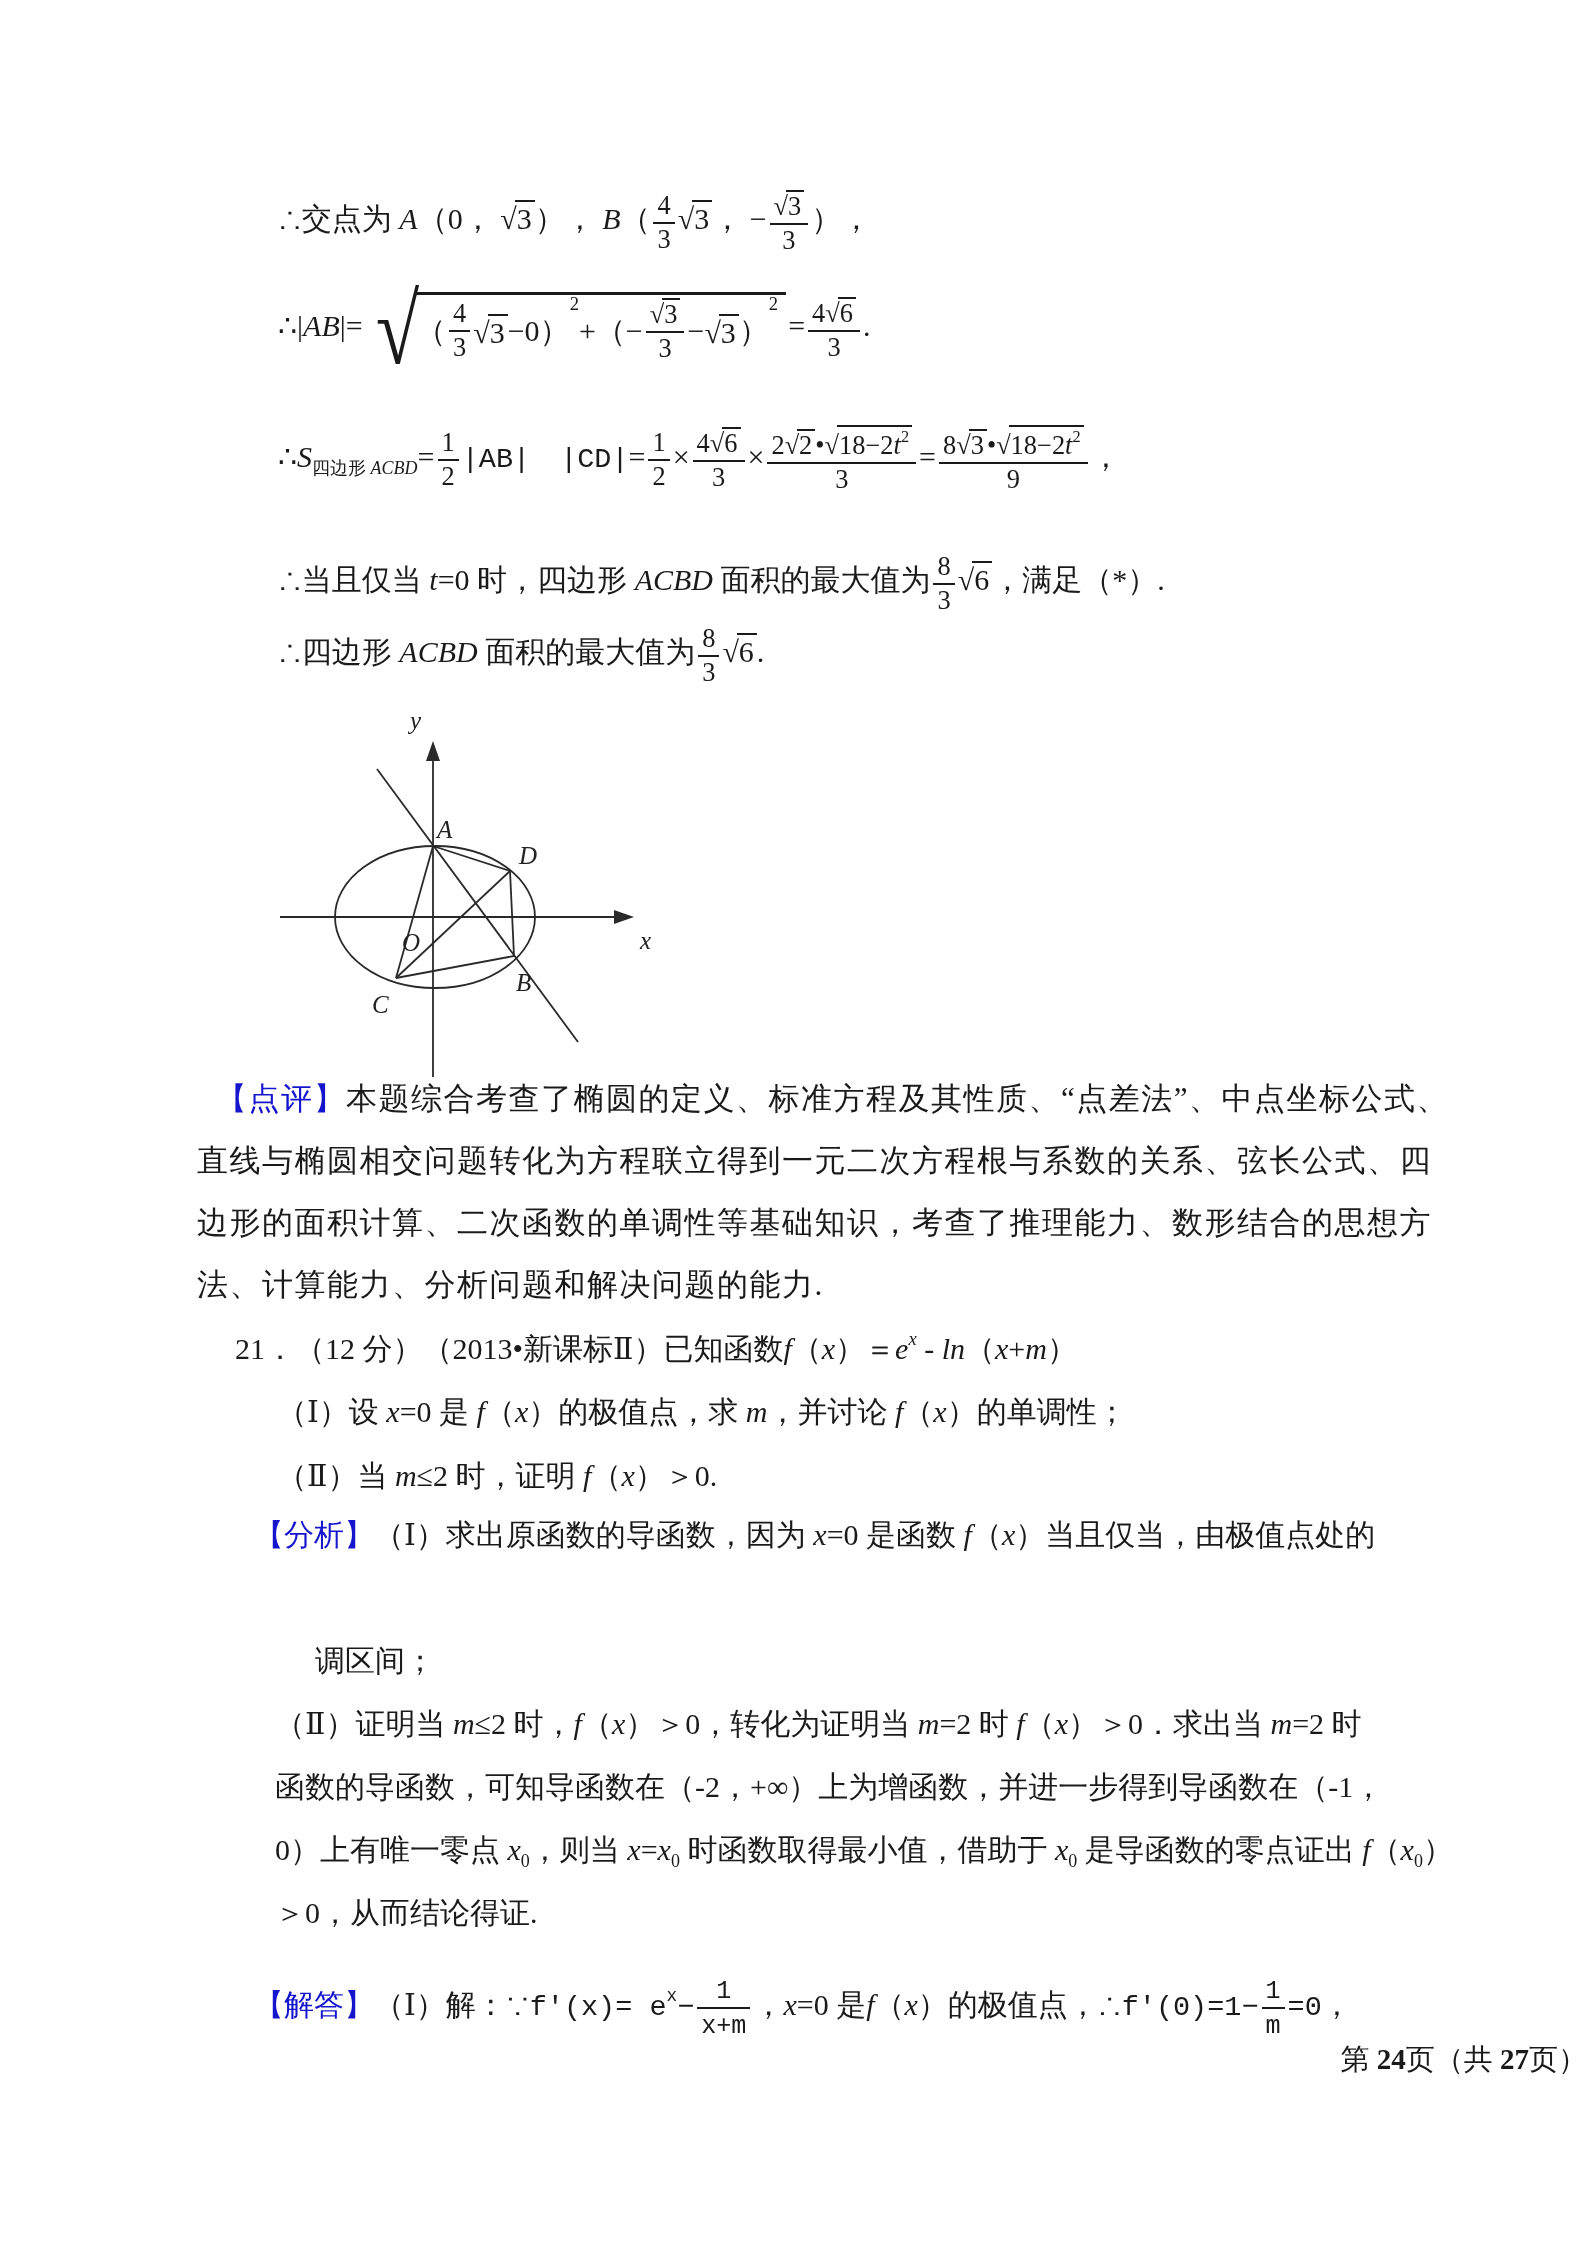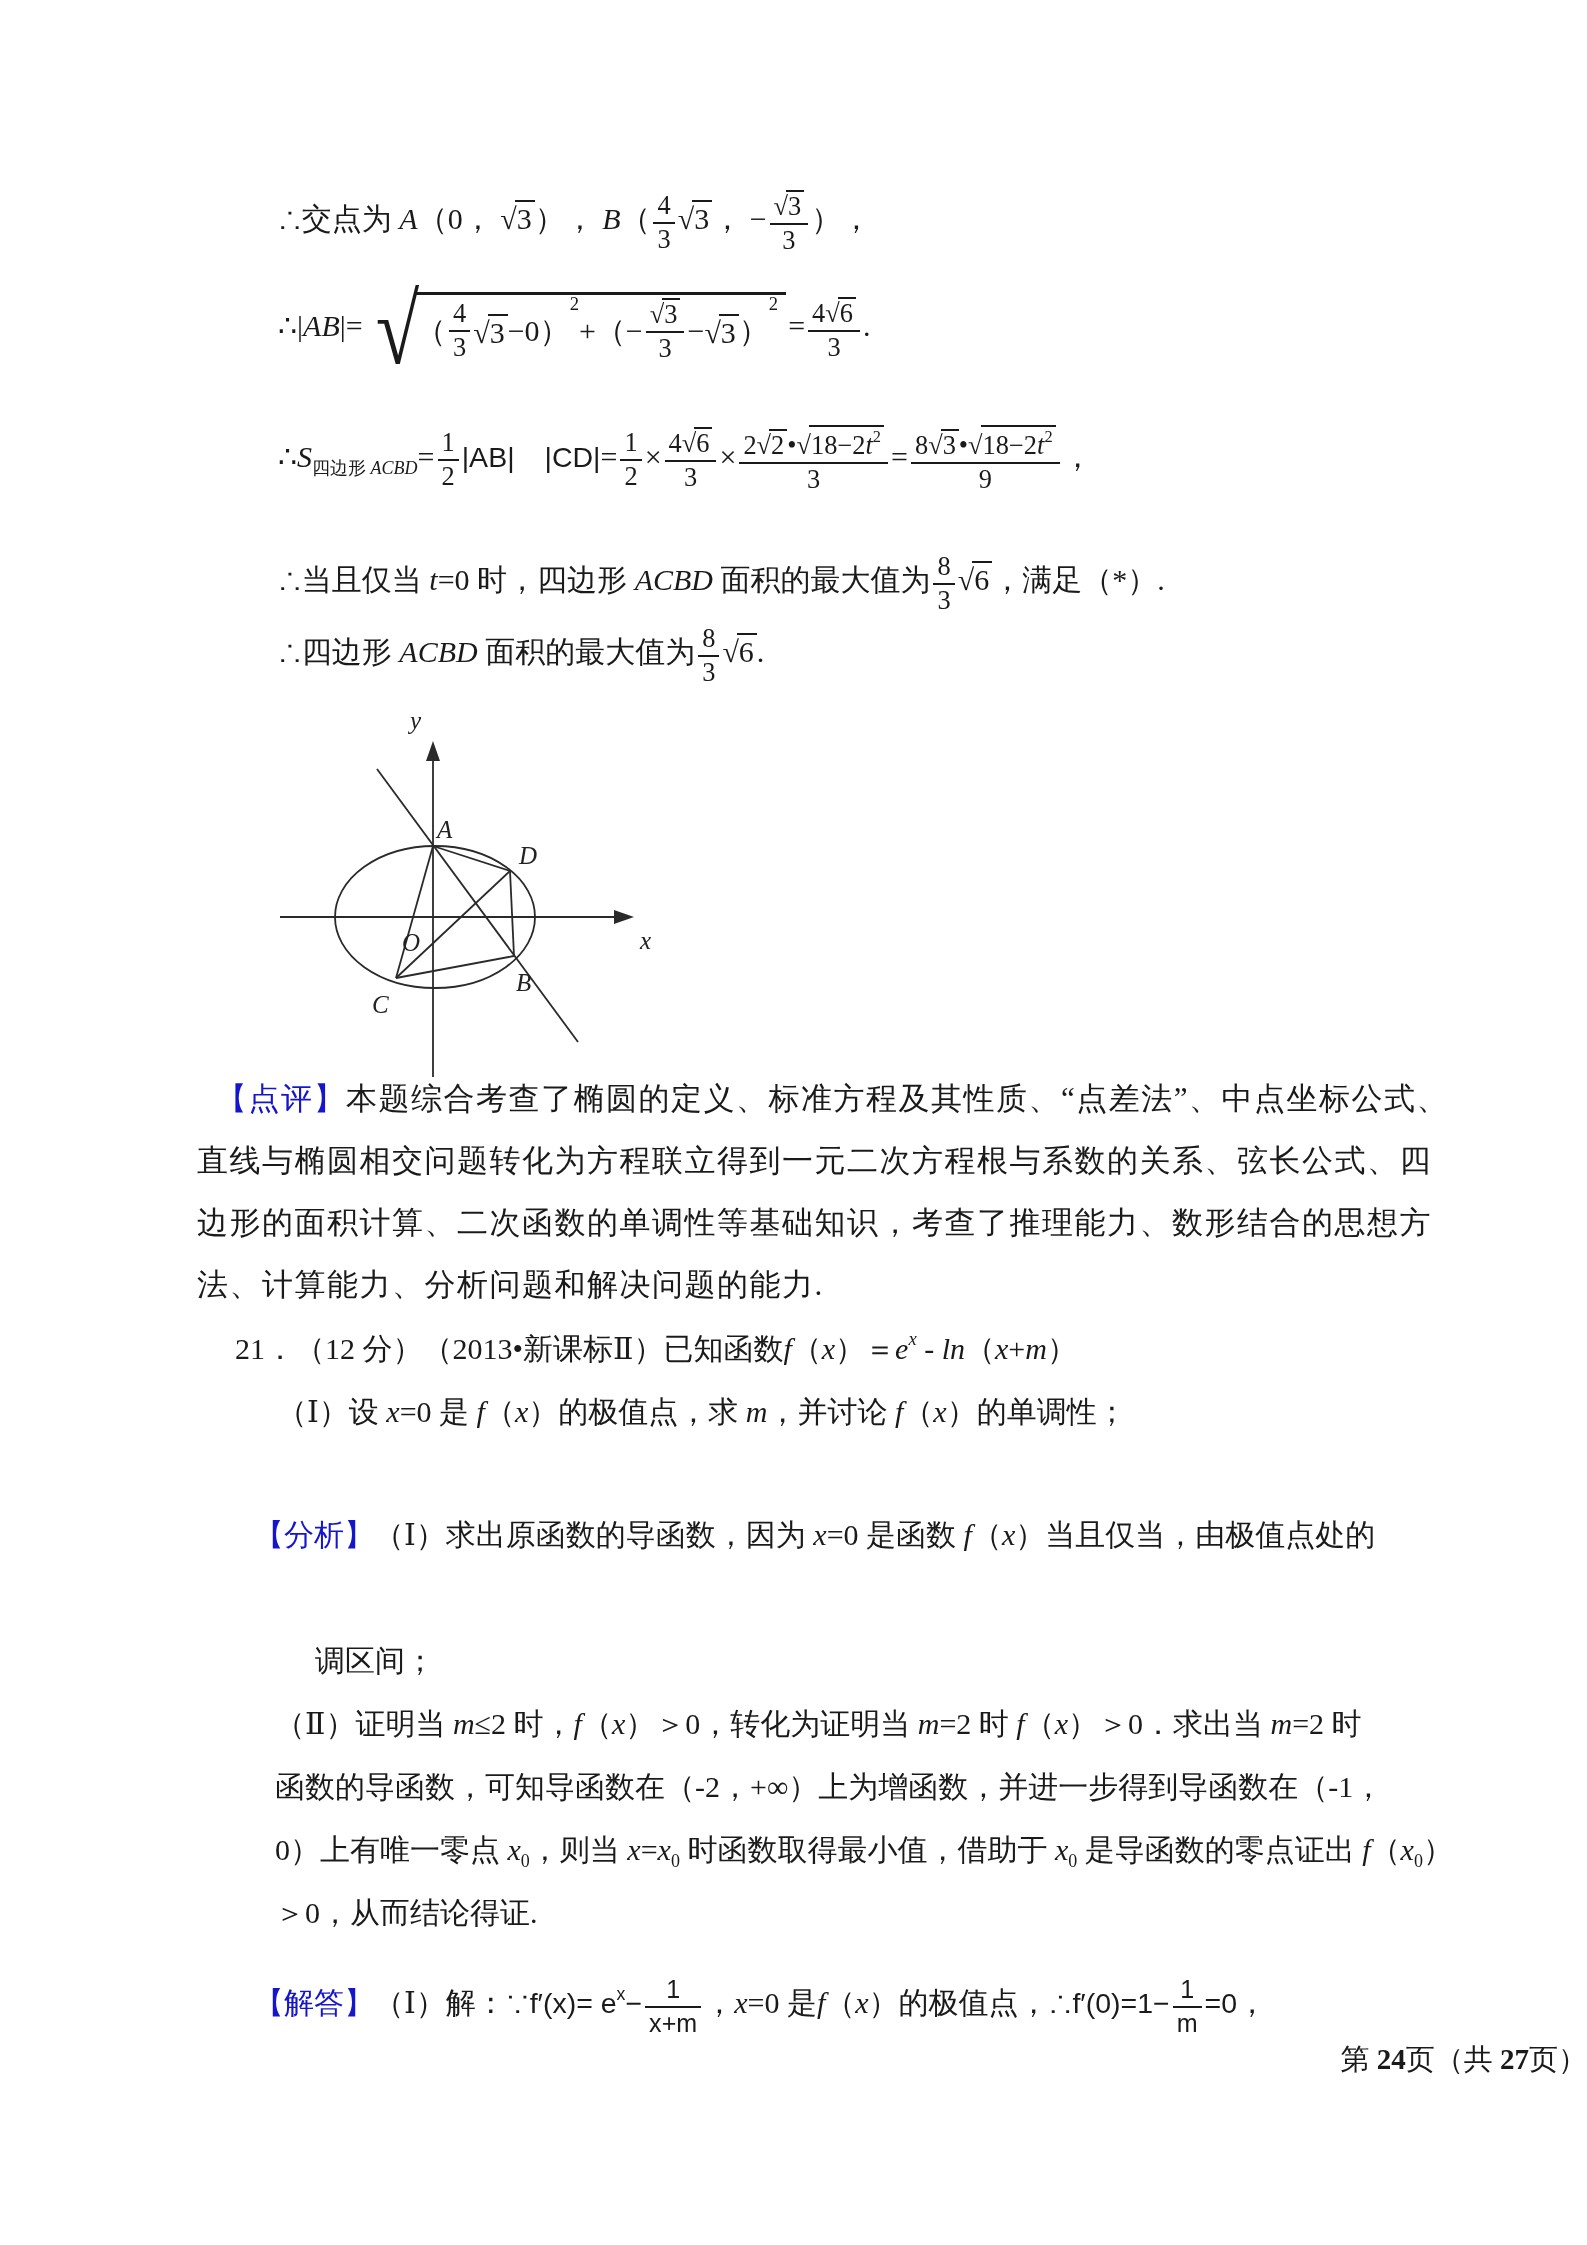--- a/index.html
+++ b/index.html
@@ -6,21 +6,21 @@
   .page{position:relative;width:1587px;height:2245px;background:#ffffff;margin:0 auto;
         font-family:"Liberation Serif","DejaVu Serif",serif;color:#1a1a1a;overflow:hidden;padding-left:48px;}
   .ln{position:absolute;white-space:nowrap;font-size:31px;line-height:1.35;}
   .math{font-size:30px;}
   .para{letter-spacing:1.5px;}
   .blabel{color:#1515cd;}
   .bold{font-weight:bold;}
   
   .txt{}
   .it{font-style:italic;font-family:"Liberation Serif",serif;}
-  .tt{font-family:Liberation Sans, sans-serif;font-size:0.95em;}
+  .tt{font-family:Liberation Mono, monospace;font-size:0.95em;}
   .sup{font-size:0.62em;vertical-align:0.75em;}
   .sub{font-size:0.6em;vertical-align:-0.4em;}
   .frac{display:inline-block;vertical-align:middle;text-align:center;font-size:0.88em;
         line-height:1.12;margin:0 3px;}
   .frac>.num{display:block;border-bottom:2px solid currentColor;padding:0 4px 1px 4px;}
   .frac>.den{display:block;padding:1px 4px 0 4px;}
   .sqrt{white-space:nowrap;}
   .sqrt>.rx{margin-right:-2px;}
   .sqrt>.rc{display:inline-block;border-top:2px solid currentColor;padding:1px 3px 0 2px;line-height:1.05;}
   .sqrt.big{display:inline-flex;align-items:center;vertical-align:middle;margin:0 2px;}
@@ -91,20 +91,21 @@
 
   <div class="ln para" style="left:197px;top:1140px;">直线与椭圆相交问题转化为方程联立得到一元二次方程根与系数的关系、弦长公式、四</div>
   <div class="ln para" style="left:216px;top:1078px;">
     <span class="blabel">【点评】</span><span>本题综合考查了椭圆的定义、标准方程及其性质、“点差法”、中点坐标公式、</span>
   </div>
   <div class="ln para" style="left:197px;top:1202px;">边形的面积计算、二次函数的单调性等基础知识，考查了推理能力、数形结合的思想方</div>
   <div class="ln para" style="left:197px;top:1264px;">法、计算能力、分析问题和解决问题的能力.</div>
 
   <div class="ln math" style="left:235px;top:1326px;"><span class="txt">21．（12 分）（2013•新课标Ⅱ）已知函数</span><span class="it">f</span><span class="txt">（</span><span class="it">x</span><span class="txt">）＝</span><span class="it">e</span><span class="sup"><span class="it">x</span></span><span class="txt"> - </span><span class="it">ln</span><span class="txt">（</span><span class="it">x</span><span class="txt">+</span><span class="it">m</span><span class="txt">）</span></div>
   <div class="ln math" style="left:277px;top:1392px;"><span class="txt">（Ⅰ）设 </span><span class="it">x</span><span class="txt">=0 是 </span><span class="it">f</span><span class="txt">（</span><span class="it">x</span><span class="txt">）的极值点，求 </span><span class="it">m</span><span class="txt">，并讨论 </span><span class="it">f</span><span class="txt">（</span><span class="it">x</span><span class="txt">）的单调性；</span></div>
+  <div class="ln math" style="left:277px;top:1456px;"><span class="txt">（Ⅱ）当 </span><span class="it">m</span><span class="txt">≤2 时，证明 </span><span class="it">f</span><span class="txt">（</span><span class="it">x</span><span class="txt">）＞0.</span></div>
 
   <div class="ln math" style="left:254px;top:1515px;">
     <span class="blabel">【分析】</span><span><span class="txt">（Ⅰ）求出原函数的导函数，因为 </span><span class="it">x</span><span class="txt">=0 是函数 </span><span class="it">f</span><span class="txt">（</span><span class="it">x</span><span class="txt">）当且仅当，由极值点处的</span></span>
   </div>
   <div class="ln math" style="left:275px;top:1641px;margin-left:40px;"><span class="txt">调区间；</span></div>
   <div class="ln math" style="left:275px;top:1704px;"><span class="txt">（Ⅱ）证明当 </span><span class="it">m</span><span class="txt">≤2 时，</span><span class="it">f</span><span class="txt">（</span><span class="it">x</span><span class="txt">）＞0，转化为证明当 </span><span class="it">m</span><span class="txt">=2 时 </span><span class="it">f</span><span class="txt">（</span><span class="it">x</span><span class="txt">）＞0．求出当 </span><span class="it">m</span><span class="txt">=2 时</span></div>
   <div class="ln math" style="left:275px;top:1767px;"><span class="txt">函数的导函数，可知导函数在（-2，+∞）上为增函数，并进一步得到导函数在（-1，</span></div>
   <div class="ln math" style="left:275px;top:1830px;"><span class="txt">0）上有唯一零点 </span><span class="it">x</span><span class="sub"><span class="txt">0</span></span><span class="txt">，则当 </span><span class="it">x</span><span class="txt">=</span><span class="it">x</span><span class="sub"><span class="txt">0</span></span><span class="txt"> 时函数取得最小值，借助于 </span><span class="it">x</span><span class="sub"><span class="txt">0</span></span><span class="txt"> 是导函数的零点证出 </span><span class="it">f</span><span class="txt">（</span><span class="it">x</span><span class="sub"><span class="txt">0</span></span><span class="txt">）</span></div>
   <div class="ln math" style="left:275px;top:1893px;"><span class="txt">＞0，从而结论得证.</span></div>
 

